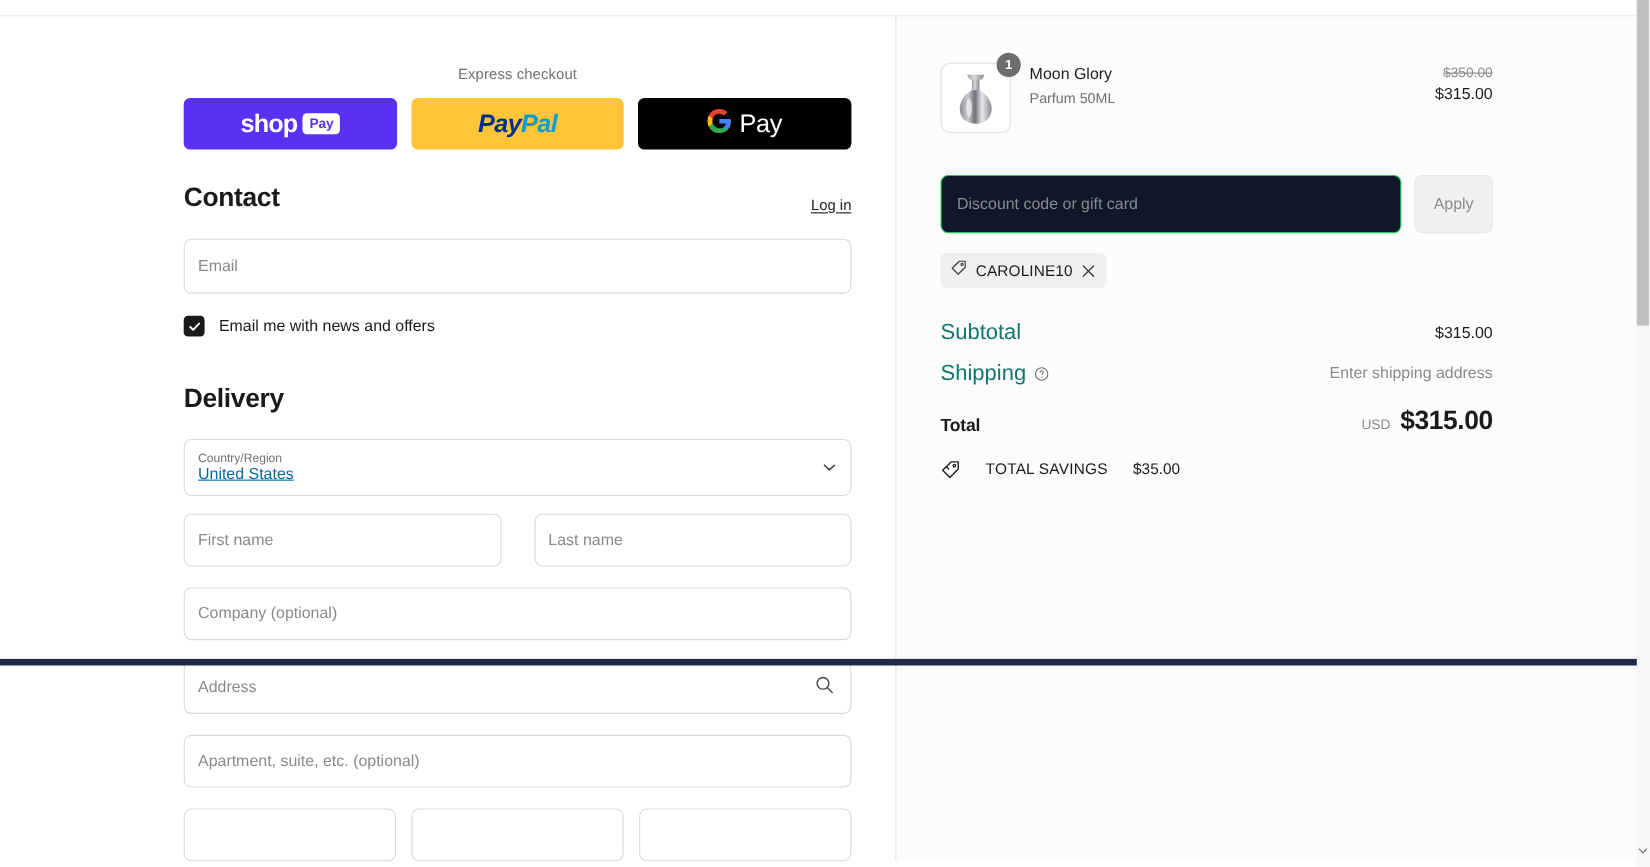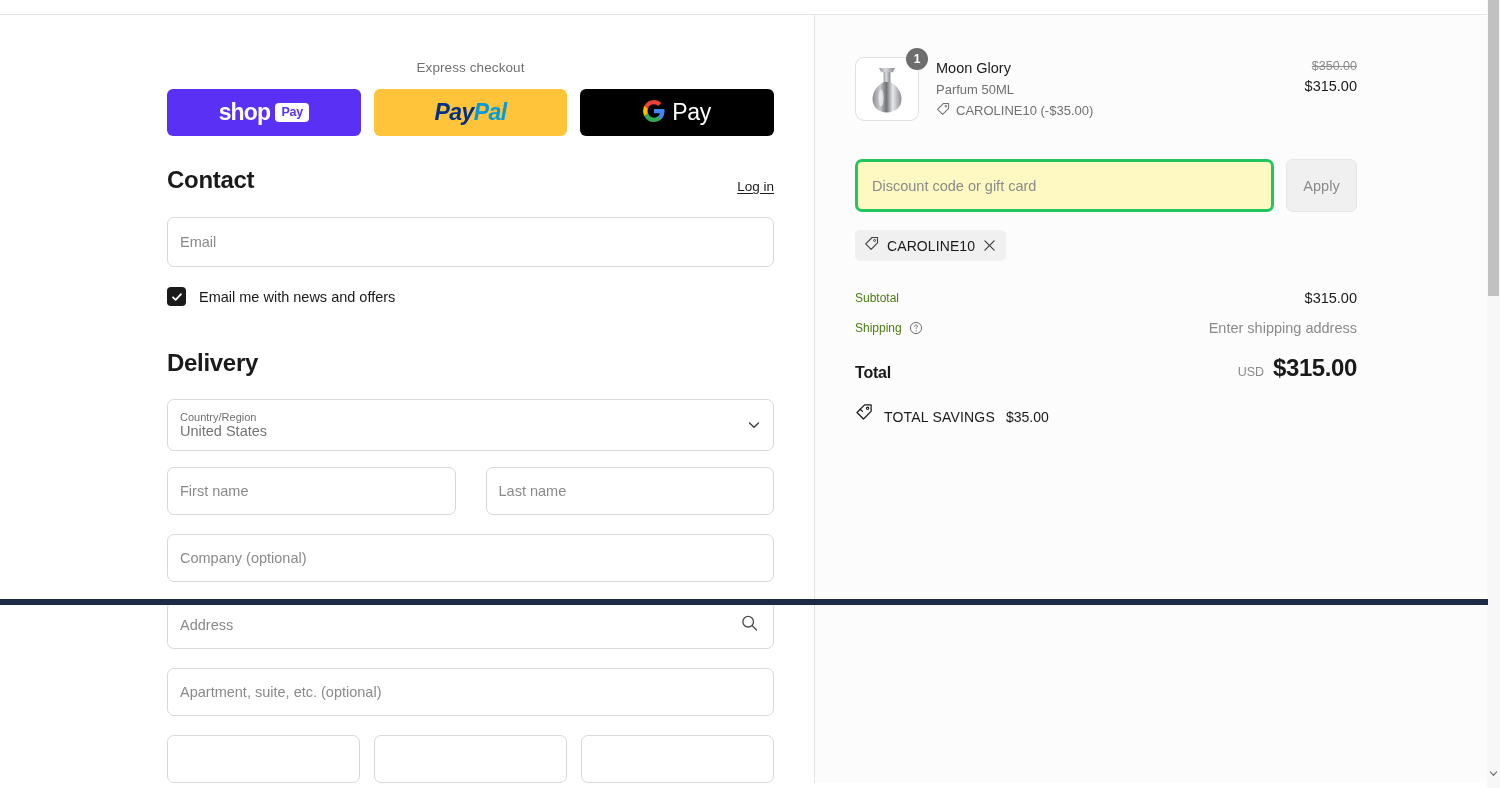--- a/index.html
+++ b/index.html
@@ -72,21 +72,21 @@
   
   .field {
     position: relative; width: 100%; height: 48px;
     border: 1px solid #d9d9d9; border-radius: 7px; background: #fff;
     display: flex; align-items: center; padding: 0 12px; cursor: text;
   }
   .field .ph { font-size: 14.5px; color: #8a8a8a; }
   .field.select { cursor: pointer; }
   .fl-stack { display: flex; flex-direction: column; justify-content: center; line-height: 1.12; }
   .fl-small { font-size: 11px; color: #707070; }
-  .fl-value { font-size: 14.5px; color: #737373; }
+  .fl-value { font-size: 14.5px; color: #0369a1; text-decoration: underline; }
   .chev-wrap { position: absolute; right: 10px; top: 0; bottom: 0; width: 24px; }
   .srch { position: absolute; right: 14px; top: 50%; transform: translateY(-50%); }
 
   .row2 { display: flex; gap: 30px; }
   .row2 > * { flex: 1 1 0; }
   .row3 { display: flex; gap: 14px; }
 
   
   .cb-row { display: flex; align-items: center; gap: 13px; margin-top: 20px; cursor: pointer; }
   .cb {
@@ -113,50 +113,50 @@
   .li-info { flex: 1; margin-left: 17px; padding-top: 2px; }
   .li-title { font-size: 14.5px; color: #1a1a1a; line-height: 1.3; }
   .li-variant { font-size: 13px; color: #707070; margin-top: 4px; }
   .li-disc { font-size: 13px; color: #707070; margin-top: 5px; display: flex; align-items: center; gap: 6px; }
   .li-prices { text-align: right; padding-top: 2px; }
   .li-old { font-size: 12.5px; color: #8a8a8a; text-decoration: line-through; }
   .li-new { font-size: 14.5px; color: #1a1a1a; margin-top: 5px; }
 
   .disc-row { display: flex; gap: 12px; margin-top: 38px; }
   .disc-field {
-    flex: 1; height: 53px; border: 3px solid #22c55e; border-radius: 7px;
-    background: #fef9c3; display: flex; align-items: center; padding: 0 14px; cursor: text;
+    flex: 1; height: 53px; border: 1px solid #22c55e; border-radius: 7px;
+    background: #0f172a; display: flex; align-items: center; padding: 0 14px; cursor: text;
   }
   .disc-field .ph { font-size: 14.5px; color: #8a8a8a; }
   .apply-btn {
     width: 71px; height: 53px; border-radius: 7px; background: #f0f0f0;
     border: 1px solid #e6e6e6; color: #8a8a8a; font-size: 14.5px;
     display: flex; align-items: center; justify-content: center;
     cursor: pointer; font-family: "Liberation Sans", sans-serif;
   }
 
   .chip {
     display: inline-flex; align-items: center; gap: 8px; margin-top: 18px;
     background: #f0f0f0; border-radius: 5px; padding: 6px 10px 6px 9px;
   }
   .chip-text { font-size: 14px; color: #1a1a1a; letter-spacing: .1px; }
   .chip-x { cursor: pointer; display: flex; align-items: center; }
 
   .totals { margin-top: 29px; }
   .tot-row { display: flex; align-items: center; justify-content: space-between; margin-bottom: 14px; }
-  .tot-label { font-size: 12px; color: #4d7c0f; display: flex; align-items: center; gap: 7px; }
+  .tot-label { font-size: 20px; color: #0f766e; display: flex; align-items: center; gap: 7px; }
   .tot-val { font-size: 14.5px; color: #1a1a1a; }
   .tot-val.muted { color: #8a8a8a; }
   .grand-row { display: flex; align-items: flex-end; justify-content: space-between; margin-top: 18px; }
   .grand-label { font-size: 16px; font-weight: 700; color: #1a1a1a; letter-spacing: -.2px; }
   .grand-right { display: flex; align-items: baseline; gap: 9px; }
   .grand-cur { font-size: 12.5px; color: #8a8a8a; }
   .grand-amt { font-size: 24px; font-weight: 700; color: #1a1a1a; letter-spacing: -.4px; }
 
-  .savings { display: flex; align-items: flex-end; gap: 11px; margin-top: 21px; }
+  .savings { display: flex; align-items: flex-start; gap: 23px; margin-top: 21px; }
   .sav-label { font-size: 14px; color: #1a1a1a; letter-spacing: .2px; }
   .sav-amt { font-size: 14px; color: #1a1a1a; }
 
   .help-ico { display: inline-flex; }
 
   
   .sb-track {
     position: absolute; right: 0; top: 0; width: 13px; height: 788px; background: #f7f7f7;
   }
   .sb-thumb {
@@ -319,29 +319,20 @@
                 <path d="M17.6 18 C10 22, 6.5 29, 6.5 35 C6.5 43.5, 13 48.5, 21 48.5 C29 48.5, 35.5 43.5, 35.5 35 C35.5 29, 32 22, 24.4 18 Z" fill="url(#bodyg)"></path>
                 <ellipse cx="15" cy="34" rx="2.6" ry="8.5" fill="#f0f1f3" opacity="0.75"></ellipse>
               </svg>
             </div>
             <div class="qty-badge">1</div>
           </div>
 
           <div class="li-info">
             <div class="li-title">Moon Glory</div>
             <div class="li-variant">Parfum 50ML</div>
-            <div class="li-disc">
-              <span>
-                <svg width="14" height="14" viewBox="0 0 16 16">
-                  <path d="M8.6 1.6H14.4V7.4L7.6 14.2 1.8 8.4Z" fill="none" stroke="#707070" stroke-width="1.15" stroke-linejoin="round"></path>
-                  <circle cx="11.3" cy="4.7" r="1.05" fill="none" stroke="#707070" stroke-width="1.05"></circle>
-                </svg>
-              </span>
-              <span>CAROLINE10 (-$35.00)</span>
-            </div>
           </div>
 
           <div class="li-prices">
             <div class="li-old">$350.00</div>
             <div class="li-new">$315.00</div>
           </div>
         </div>
 
         <div class="disc-row">
           <div class="disc-field">

